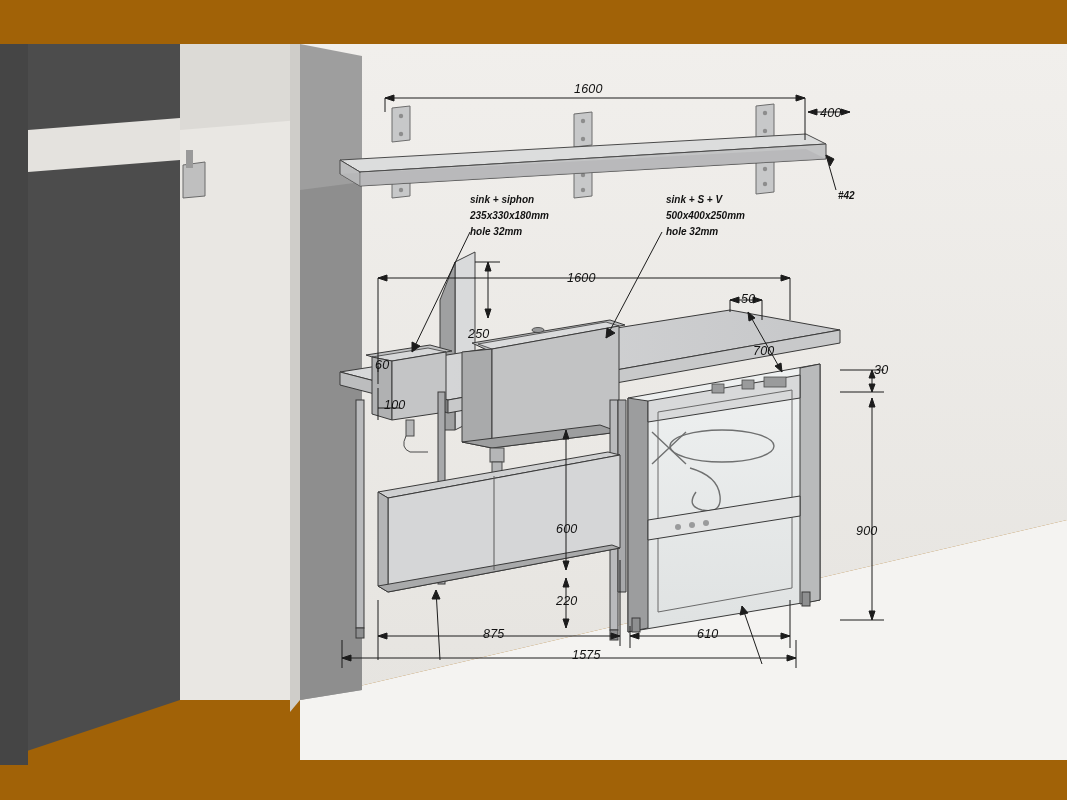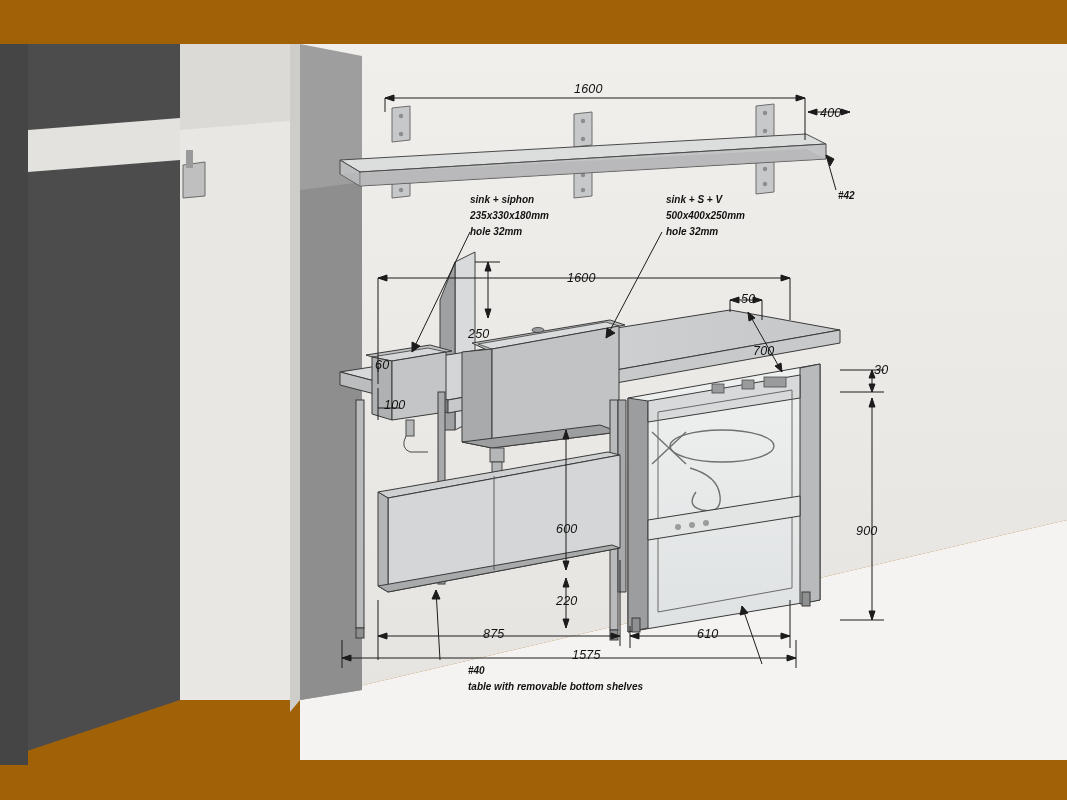--- a/index.html
+++ b/index.html
@@ -303,16 +303,14 @@
   <div class="dim-label" style="left:572px; top:648px;">1575</div>
   <div class="dim-label" style="left:856px; top:524px;">900</div>
 
   <div class="note" style="left:470px; top:192px;">sink + siphon
 235x330x180mm
 hole 32mm</div>
   <div class="note" style="left:666px; top:192px;">sink + S + V
 500x400x250mm
 hole 32mm</div>
   <div class="tag" style="left:838px; top:188px;">#42</div>
-  <div class="tag" style="left:468px; top:663px;">#40
-table with removable bottom shelves</div>
 
 </div>
 
 </body></html>

